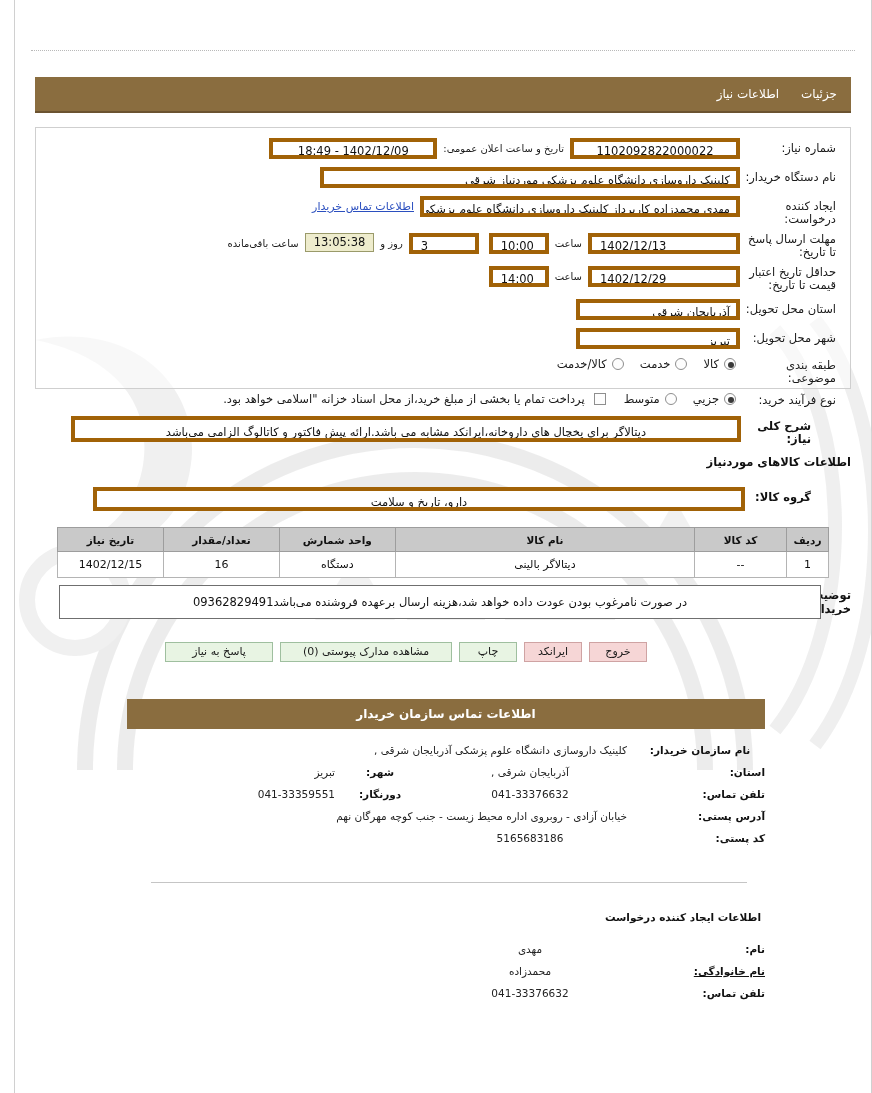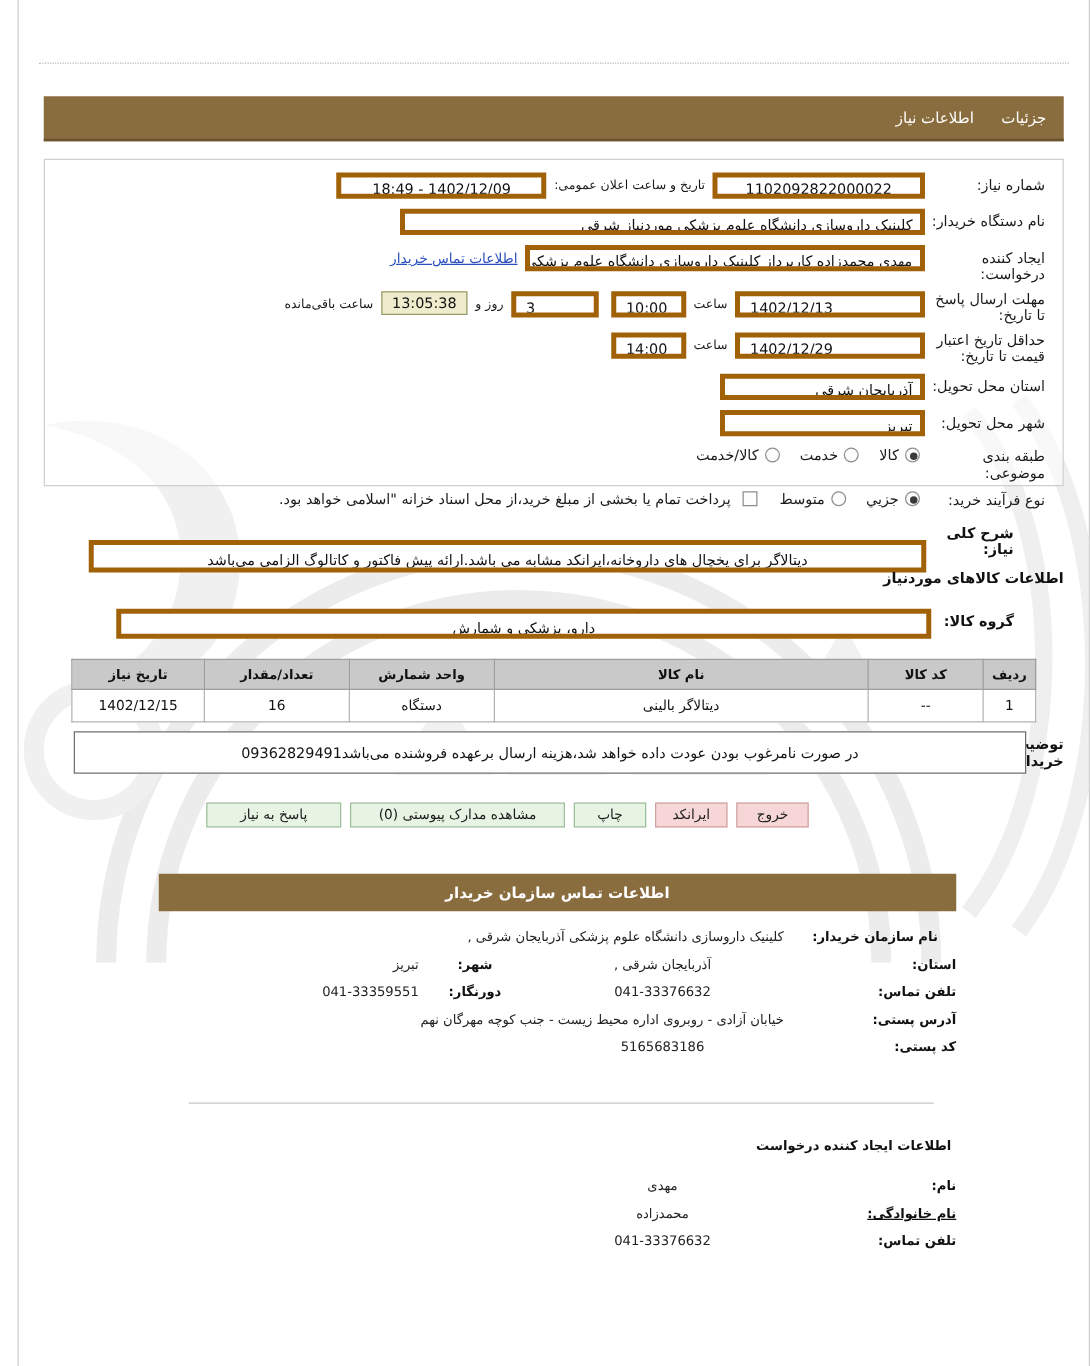--- a/index.html
+++ b/index.html
@@ -392,28 +392,28 @@
         <div class="radio-row" style="margin-right:18px;">
           <span class="cbox"></span>
           <span style="margin-right:4px;">پرداخت تمام یا بخشی از مبلغ خرید،از محل اسناد خزانه "اسلامی خواهد بود.</span>
         </div>
       </div>
 
     </div>
 
     <div class="sec-row" style="left:0; top:416px; width:816px; right:auto;">
       <div class="sec-label" style="position:absolute; right:20px; top:4px; width:66px;">شرح کلی نیاز:</div>
-      <div class="fbox" style="position:absolute; right:90px; top:16px; width:670px; height:26px; line-height:24px; text-align:center;">دیتالاگر برای یخچال های داروخانه،ایرانکد مشابه می باشد.ارائه پیش فاکتور و کاتالوگ الزامی می‌باشد</div>
+      <div class="fbox" style="position:absolute; right:90px; top:0; width:670px; height:26px; line-height:24px; text-align:center;">دیتالاگر برای یخچال های داروخانه،ایرانکد مشابه می باشد.ارائه پیش فاکتور و کاتالوگ الزامی می‌باشد</div>
     </div>
 
     <div class="bold-head" style="right:20px; top:455px;">اطلاعات کالاهای موردنیاز</div>
 
     <div class="sec-row" style="left:0; top:487px; width:816px;">
       <div class="sec-label" style="position:absolute; right:20px; top:4px; width:60px;">گروه کالا:</div>
-      <div class="fbox" style="position:absolute; right:86px; top:0; width:652px; height:24px; line-height:22px; text-align:center;">دارو، پزشکی و شمارش</div>
+      <div class="fbox" style="position:absolute; right:86px; top:0; width:652px; height:24px; line-height:22px; text-align:center;">دارو، تاریخ و سلامت</div>
     </div>
 
     <table class="gtable">
       <thead>
         <tr>
           <th style="width:42px;">ردیف</th>
           <th style="width:92px;">کد کالا</th>
           <th style="width:300px;">نام کالا</th>
           <th style="width:116px;">واحد شمارش</th>
           <th style="width:116px;">تعداد/مقدار</th>

